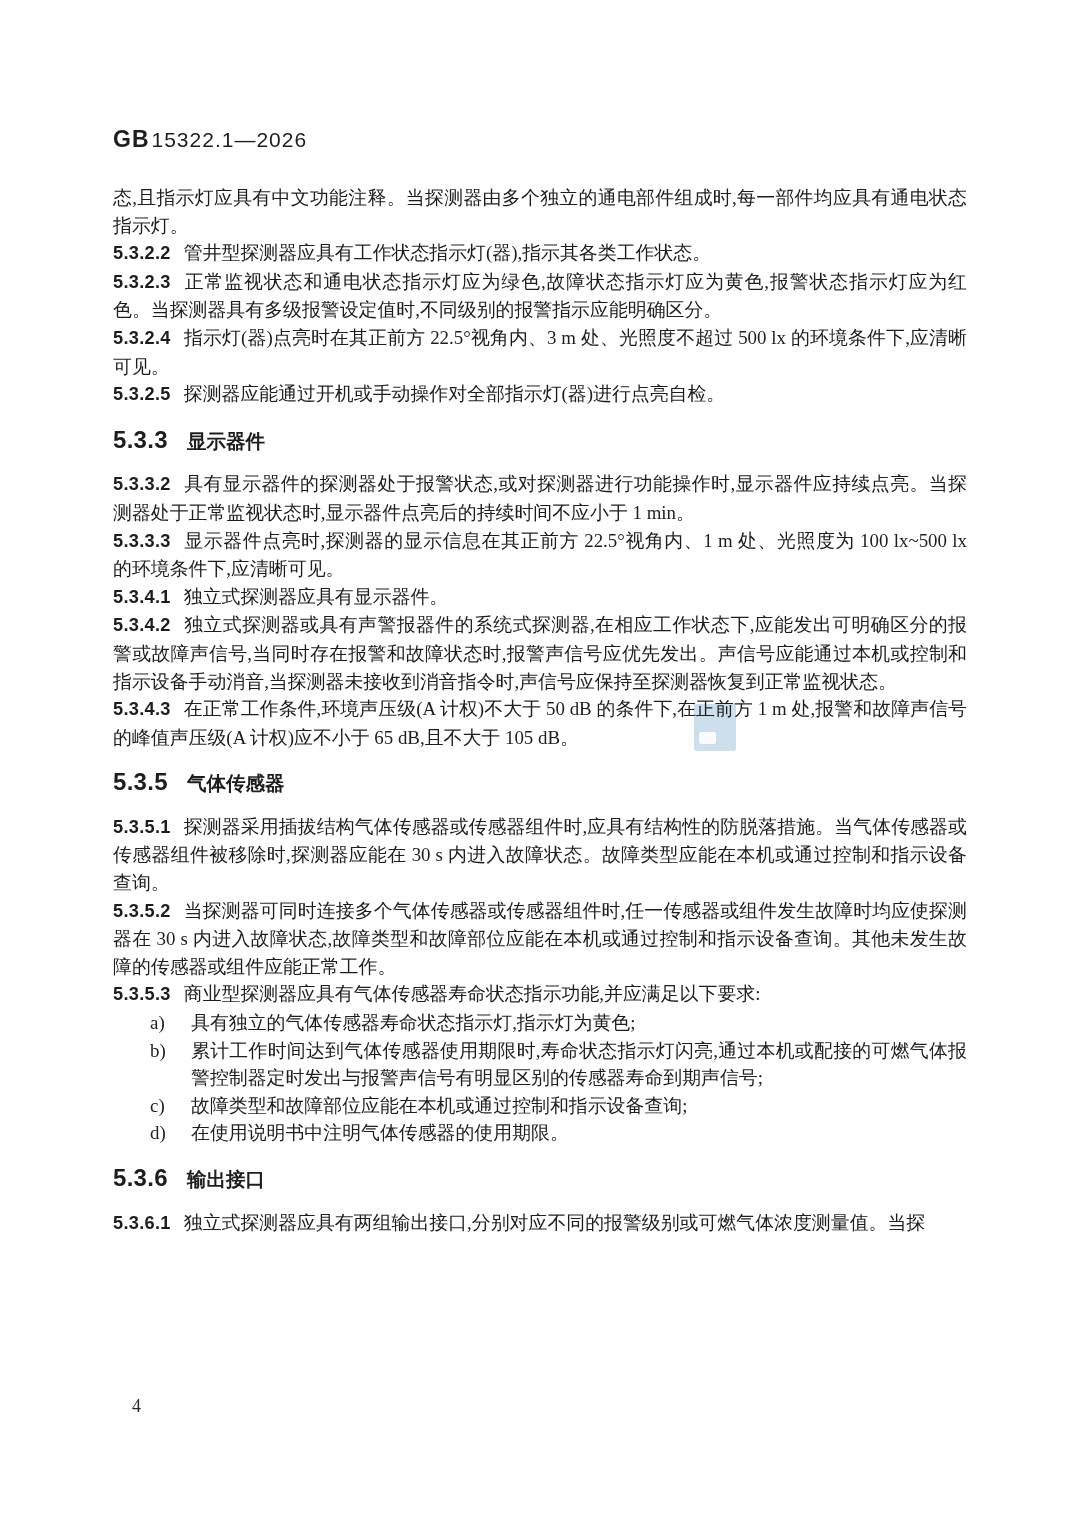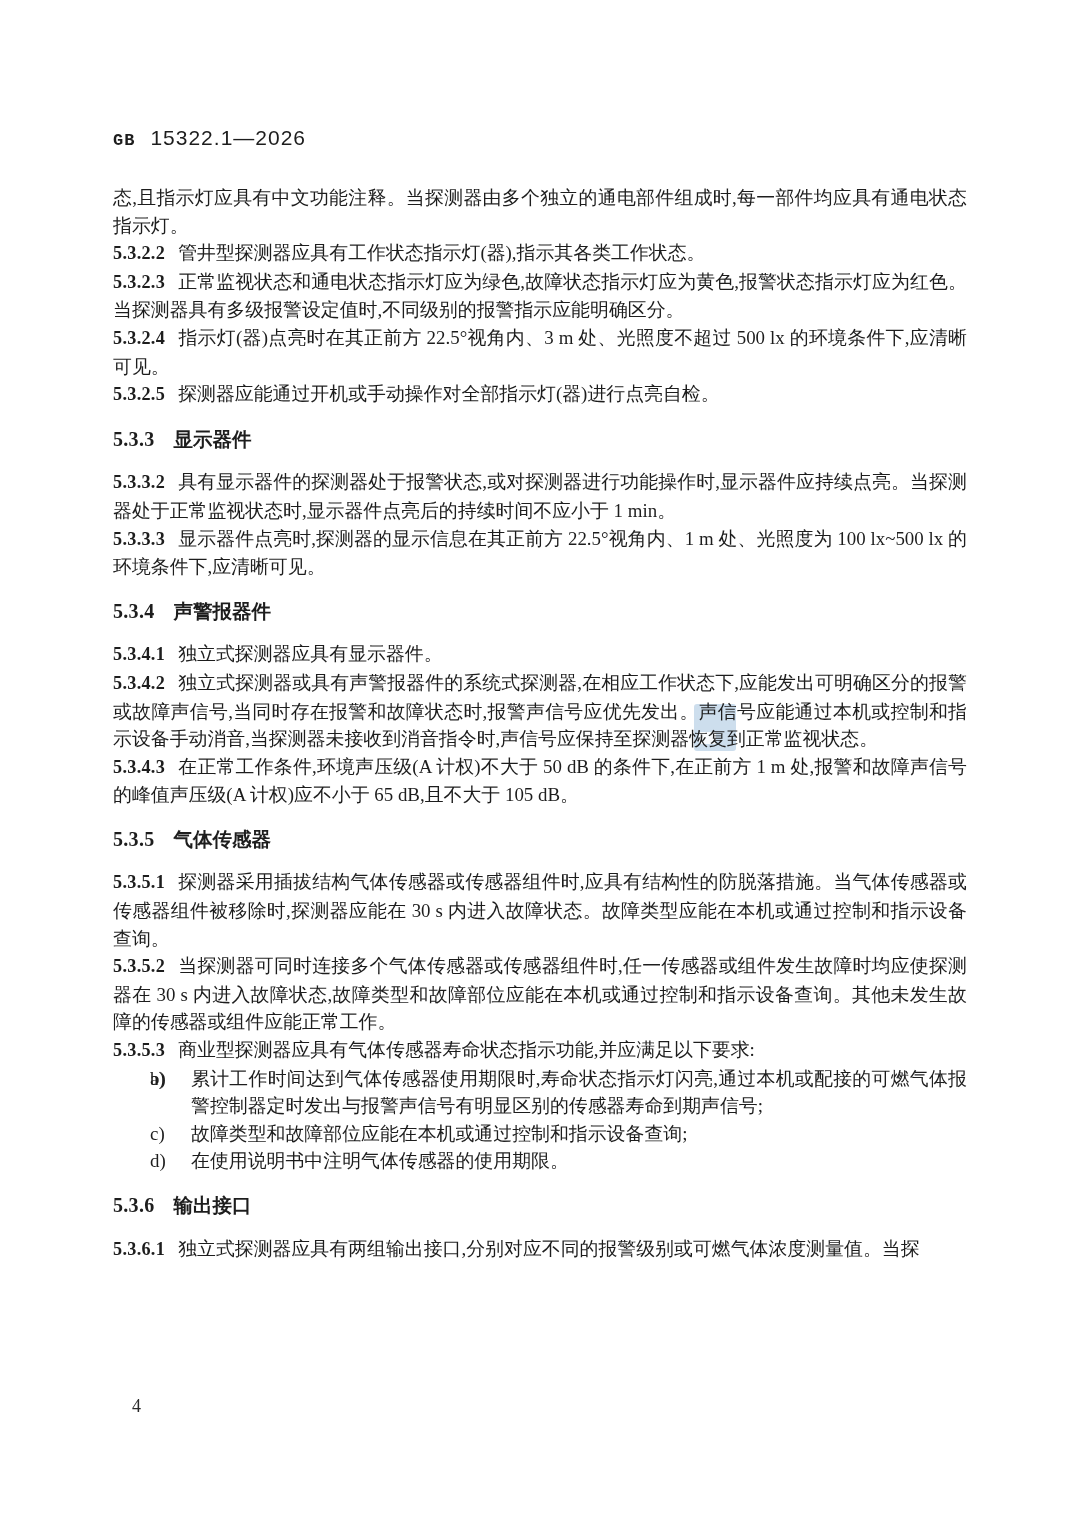--- a/index.html
+++ b/index.html
@@ -15,24 +15,24 @@
   }
   
   .std-header {
     position:absolute;
     left:113px;
     top:126px;
     font-size:21px;
     white-space:nowrap;
   }
   .std-header .gb {
-    font-family:Liberation Mono, monospace;
+    font-family:Liberation Sans, sans-serif;
     font-weight:bold;
-    font-size:17px;
-    margin-right:15px;
+    font-size:23px;
+    margin-right:2px;
     letter-spacing:1px;
   }
   .std-header .std-num {
     font-family:"Liberation Sans","DejaVu Sans",sans-serif;
     font-size:21px;
     letter-spacing:1px;
     text-align:center;
   }
   
   .watermark {
@@ -60,35 +60,35 @@
     position:absolute;
     left:113px;
     top:184px;
     width:854px;
     font-size:18.9px;
     line-height:27.6px;
     text-align:justify;
   }
   .para { text-align:justify; }
   .clause-num {
-    font-family:Liberation Serif, serif;
+    font-family:Liberation Sans, sans-serif;
     font-weight:bold;
     font-size:18.2px;
     margin-right:13px;
     letter-spacing:0.3px;
     white-space:nowrap;
   }
   .heading {
     font-family:"Liberation Sans","DejaVu Sans",sans-serif;
     font-weight:bold;
     font-size:19.5px;
     margin:17px 0 15px 0;
     text-align:left;
   }
-  .heading .clause-num { margin-right:19px; font-size:20px; }
+  .heading .clause-num { margin-right:19px; font-size:24px; }
   .list-item {
     position:relative;
     padding-left:78px;
   }
   .list-marker {
     position:absolute;
     left:37px;
     top:0;
   }
   .page-number {
@@ -122,39 +122,38 @@
 
     <p class="para"><span class="clause-num">5.3.2.5</span><span>探测器应能通过开机或手动操作对全部指示灯(器)进行点亮自检。</span></p>
 
     <p class="heading"><span class="clause-num">5.3.3</span><span>显示器件</span></p>
 
 
     <p class="para"><span class="clause-num">5.3.3.2</span><span>具有显示器件的探测器处于报警状态,或对探测器进行功能操作时,显示器件应持续点亮。当探测器处于正常监视状态时,显示器件点亮后的持续时间不应小于 1 min。</span></p>
 
     <p class="para"><span class="clause-num">5.3.3.3</span><span>显示器件点亮时,探测器的显示信息在其正前方 22.5°视角内、1 m 处、光照度为 100 lx~500 lx 的环境条件下,应清晰可见。</span></p>
 
-    <p class="heading"><span class="clause-num">5.3.4</span><span>声警报器件</span></p>
 
     <p class="para"><span class="clause-num">5.3.4.1</span><span>独立式探测器应具有显示器件。</span></p>
 
     <p class="para"><span class="clause-num">5.3.4.2</span><span>独立式探测器或具有声警报器件的系统式探测器,在相应工作状态下,应能发出可明确区分的报警或故障声信号,当同时存在报警和故障状态时,报警声信号应优先发出。声信号应能通过本机或控制和指示设备手动消音,当探测器未接收到消音指令时,声信号应保持至探测器恢复到正常监视状态。</span></p>
 
     <p class="para"><span class="clause-num">5.3.4.3</span><span>在正常工作条件,环境声压级(A 计权)不大于 50 dB 的条件下,在正前方 1 m 处,报警和故障声信号的峰值声压级(A 计权)应不小于 65 dB,且不大于 105 dB。</span></p>
 
 
 
     <p class="heading"><span class="clause-num">5.3.5</span><span>气体传感器</span></p>
 
     <p class="para"><span class="clause-num">5.3.5.1</span><span>探测器采用插拔结构气体传感器或传感器组件时,应具有结构性的防脱落措施。当气体传感器或传感器组件被移除时,探测器应能在 30 s 内进入故障状态。故障类型应能在本机或通过控制和指示设备查询。</span></p>
 
     <p class="para"><span class="clause-num">5.3.5.2</span><span>当探测器可同时连接多个气体传感器或传感器组件时,任一传感器或组件发生故障时均应使探测器在 30 s 内进入故障状态,故障类型和故障部位应能在本机或通过控制和指示设备查询。其他未发生故障的传感器或组件应能正常工作。</span></p>
 
     <p class="para"><span class="clause-num">5.3.5.3</span><span>商业型探测器应具有气体传感器寿命状态指示功能,并应满足以下要求:</span></p>
 
-    <p class="para list-item"><span class="list-marker">a)</span></p>
+    <p class="para list-item"><span class="list-marker">a)</span><span>具有独立的气体传感器寿命状态指示灯,指示灯为黄色;</span></p>
 
     <p class="para list-item"><span class="list-marker">b)</span><span>累计工作时间达到气体传感器使用期限时,寿命状态指示灯闪亮,通过本机或配接的可燃气体报警控制器定时发出与报警声信号有明显区别的传感器寿命到期声信号;</span></p>
 
     <p class="para list-item"><span class="list-marker">c)</span><span>故障类型和故障部位应能在本机或通过控制和指示设备查询;</span></p>
 
     <p class="para list-item"><span class="list-marker">d)</span><span>在使用说明书中注明气体传感器的使用期限。</span></p>
 
     <p class="heading"><span class="clause-num">5.3.6</span><span>输出接口</span></p>
 
     <p class="para"><span class="clause-num">5.3.6.1</span><span>独立式探测器应具有两组输出接口,分别对应不同的报警级别或可燃气体浓度测量值。当探</span></p>

